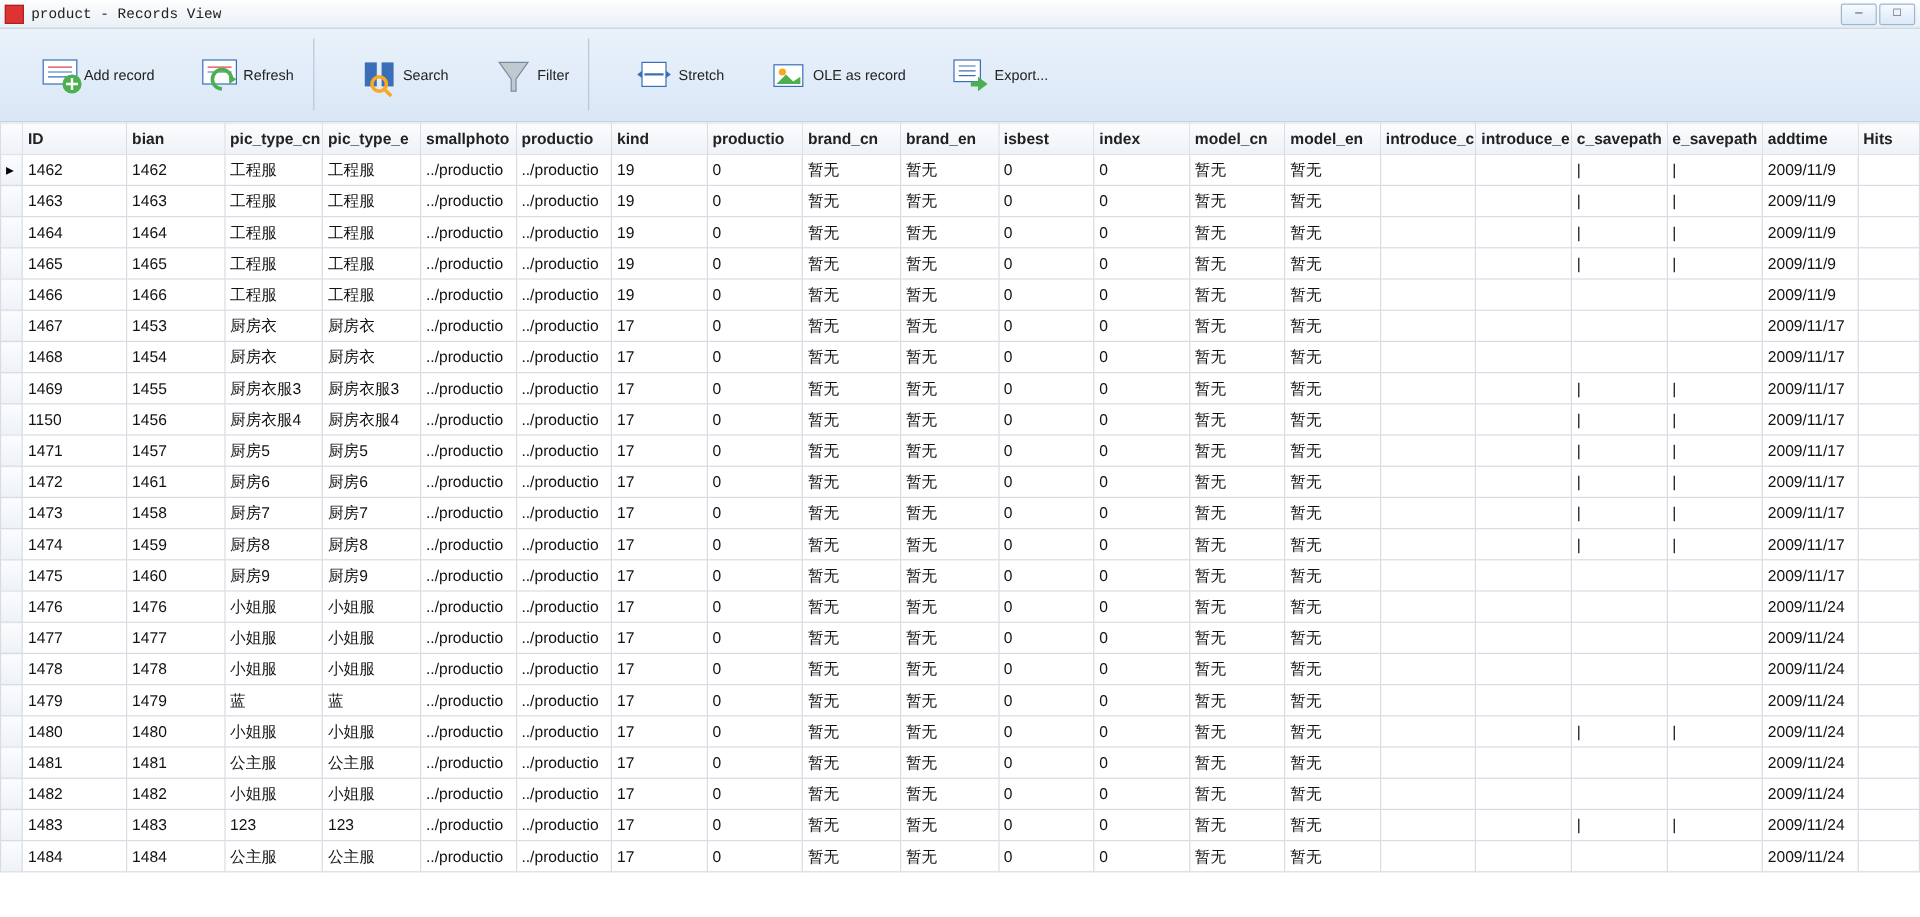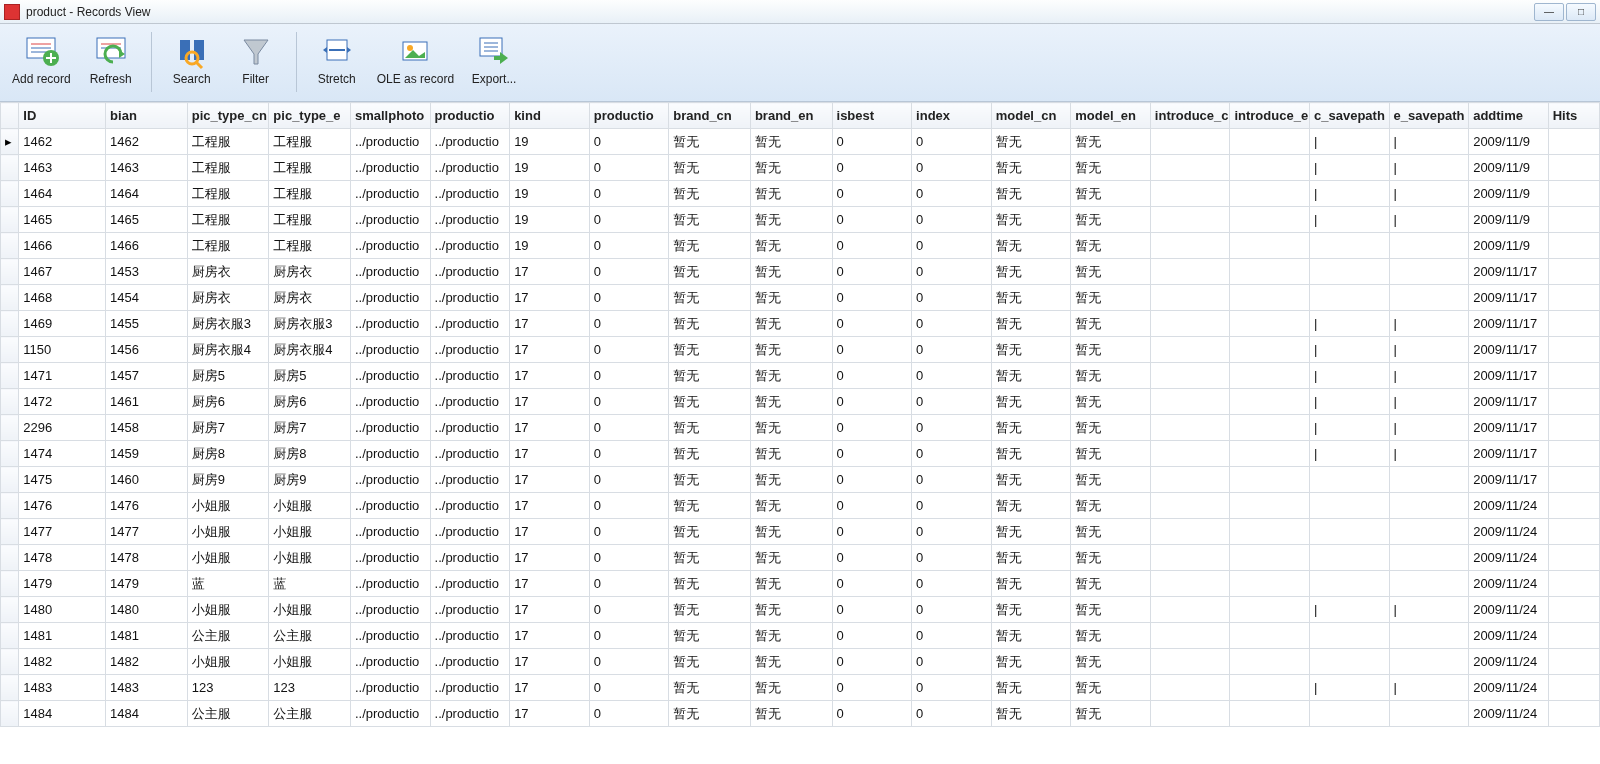--- a/index.html
+++ b/index.html
@@ -12,20 +12,21 @@
   height: 764px;
 }
 .titlebar {
   height: 24px;
   background: linear-gradient(#fdfefe, #e8f0f7);
   border-bottom: 1px solid #bfc7d0;
   display: flex;
   align-items: center;
   padding: 0 4px;
   justify-content: space-between;
+  font-family: Liberation Mono, monospace;
 }
 .titlebar-left { display:flex; align-items:center; gap:6px; }
 .titlebar-icon {
   width: 16px; height: 16px;
   background: #d33; border:1px solid #a22;
 }
 .titlebar-text { color:#222; }
 .win-controls { display:flex; gap:2px; }
 .win-btn {
   width:30px; height:18px;
@@ -38,26 +39,27 @@
 .toolbar {
   height: 78px;
   background: linear-gradient(#eaf2fb,#d9e7f6);
   border-bottom: 1px solid #b8c6d6;
   display:flex;
   align-items:flex-start;
   padding: 4px 6px 0 6px;
   gap: 4px;
 }
 .tool-btn {
-  display:flex; flex-direction:column; align-items:center; justify-content:flex-start;
+  display:flex; flex-direction:row; align-items:center; justify-content:flex-start;
   padding: 2px 6px;
   min-width: 60px;
   height: 70px;
   border-radius:3px;
   cursor:pointer;
+  margin-left:18px;
 }
 .tool-icon {
   width:40px; height:40px;
   display:flex; align-items:center; justify-content:center;
   margin-bottom:2px;
 }
 .tool-label { font-size:12px; color:#222; text-align:center; white-space:nowrap; }
 .tool-sep {
   width:1px; height:60px;
   background:#b8c6d6;
@@ -496,21 +498,21 @@
           <td>暂无</td>
           <td></td>
           <td></td>
           <td>|</td>
           <td>|</td>
           <td>2009/11/17</td>
           <td></td>
         </tr>
         <tr>
           <td class="rowhdr"></td>
-          <td class="num">2296</td>
+          <td class="num">1473</td>
           <td class="num">1458</td>
           <td>厨房7</td>
           <td>厨房7</td>
           <td>../productio</td>
           <td>../productio</td>
           <td class="num">17</td>
           <td class="num">0</td>
           <td>暂无</td>
           <td>暂无</td>
           <td class="num">0</td>

